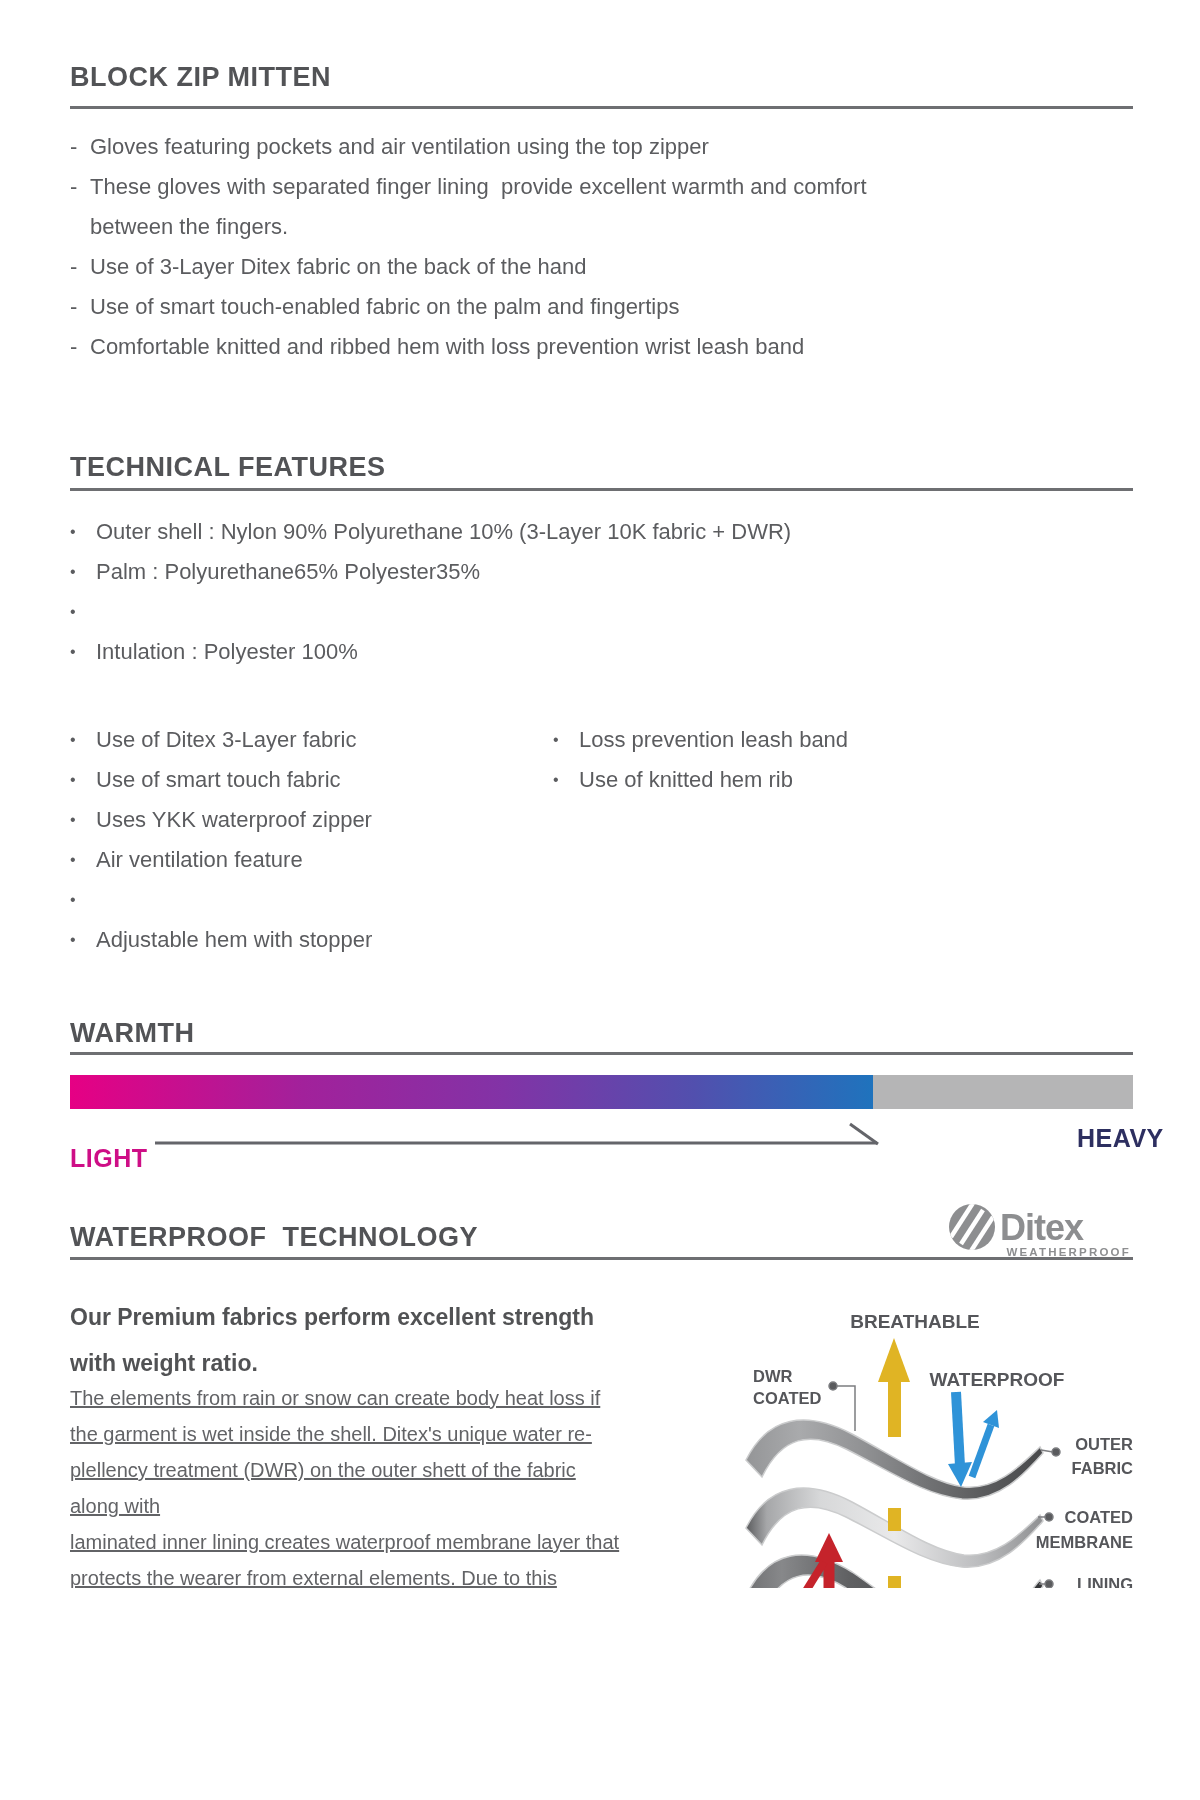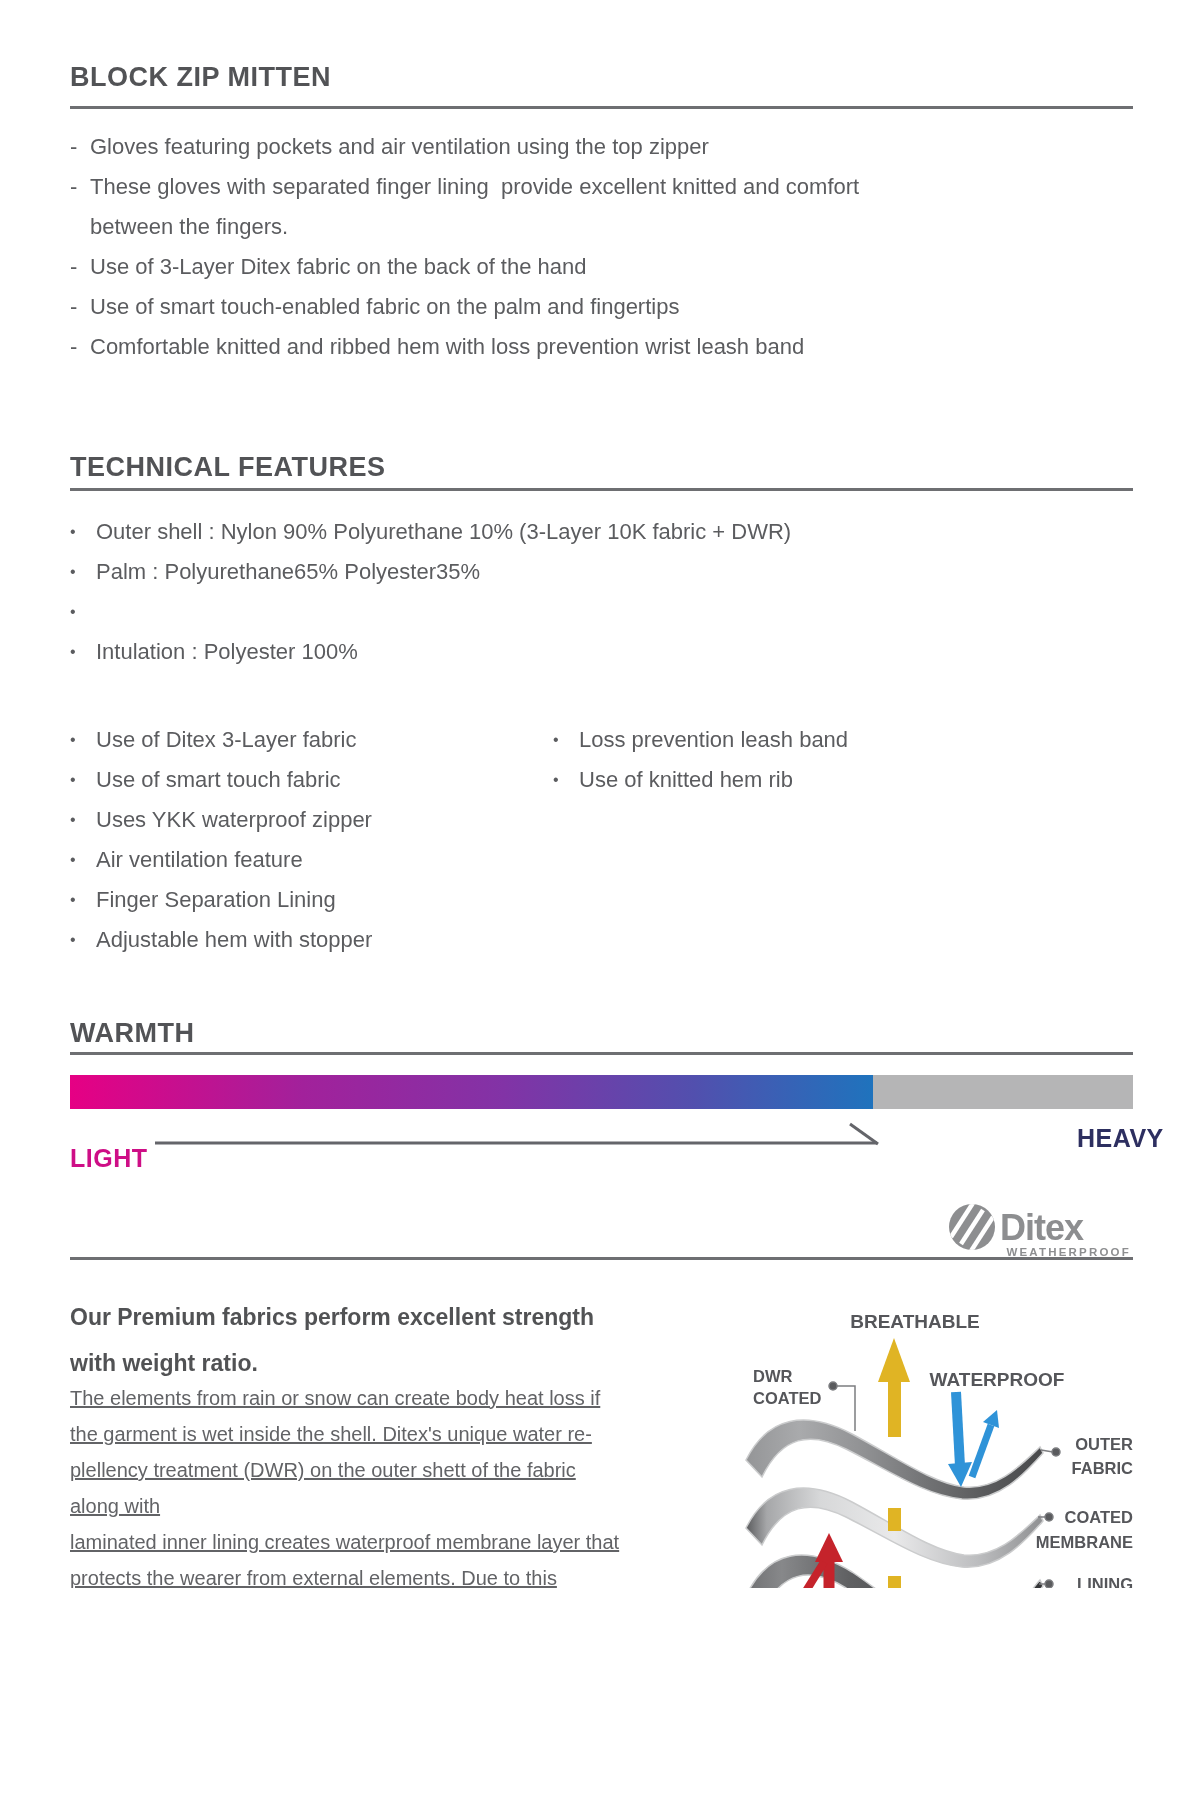--- a/index.html
+++ b/index.html
@@ -26,21 +26,21 @@
 </head>
 <body>
 
 <div class="page">
 
   <div class="abs sec-title" style="left:70px;top:62px;">BLOCK ZIP MITTEN</div>
   <div class="abs rule" style="left:70px;top:106px;width:1063px;"></div>
 
   <ul class="abs lst" style="left:70px;top:127px;">
     <li><span class="mk">-</span><span>Gloves featuring pockets and air ventilation using the top zipper</span></li>
-    <li><span class="mk">-</span><span>These gloves with separated finger lining  provide excellent knitted and comfort</span></li>
+    <li><span class="mk">-</span><span>These gloves with separated finger lining  provide excellent warmth and comfort</span></li>
     <li class="cont"><span>between the fingers.</span></li>
     <li><span class="mk">-</span><span>Use of 3-Layer Ditex fabric on the back of the hand</span></li>
     <li><span class="mk">-</span><span>Use of smart touch-enabled fabric on the palm and fingertips</span></li>
     <li><span class="mk">-</span><span>Comfortable knitted and ribbed hem with loss prevention wrist leash band</span></li>
   </ul>
 
   <div class="abs sec-title" style="left:70px;top:452px;">TECHNICAL FEATURES</div>
   <div class="abs rule" style="left:70px;top:488px;width:1063px;"></div>
 
   <ul class="abs lst" style="left:70px;top:512px;">
@@ -48,21 +48,21 @@
     <li><span class="mkd">•</span><span>Palm : Polyurethane65% Polyester35%</span></li>
     <li><span class="mkd">•</span></li>
     <li><span class="mkd">•</span><span>Intulation : Polyester 100%</span></li>
   </ul>
 
   <ul class="abs lst" style="left:70px;top:720px;">
     <li><span class="mkd">•</span><span>Use of Ditex 3-Layer fabric</span></li>
     <li><span class="mkd">•</span><span>Use of smart touch fabric</span></li>
     <li><span class="mkd">•</span><span>Uses YKK waterproof zipper</span></li>
     <li><span class="mkd">•</span><span>Air ventilation feature</span></li>
-    <li><span class="mkd">•</span><span>Finger Separation Lining</span></li>
+    <li><span class="mkd">•</span></li>
     <li><span class="mkd">•</span><span>Adjustable hem with stopper</span></li>
   </ul>
 
   <ul class="abs lst" style="left:553px;top:720px;">
     <li><span class="mkd">•</span><span>Loss prevention leash band</span></li>
     <li><span class="mkd">•</span><span>Use of knitted hem rib</span></li>
   </ul>
 
   <div class="abs sec-title" style="left:70px;top:1018px;">WARMTH</div>
   <div class="abs rule" style="left:70px;top:1052px;width:1063px;"></div>
@@ -88,20 +88,21 @@
     <circle cx="24" cy="29" r="23" fill="#8d8e90"></circle>
     <g clip-path="url(#ballClip)">
       <line x1="3" y1="39" x2="25" y2="5" stroke="#ffffff" stroke-width="4.5"></line>
       <line x1="13" y1="46" x2="35" y2="12" stroke="#ffffff" stroke-width="4.5"></line>
       <line x1="23" y1="53" x2="45" y2="19" stroke="#ffffff" stroke-width="4.5"></line>
     </g>
     <text x="52" y="42" font-size="36" font-weight="bold" fill="#8d8e90" letter-spacing="-1">Ditex</text>
     <text x="183" y="58" text-anchor="end" font-size="11.5" font-weight="bold" letter-spacing="2.2" fill="#8d8e90">WEATHERPROOF</text>
   </svg>
 
+  <div class="abs sec-title" style="left:70px;top:1222px;">WATERPROOF  TECHNOLOGY</div>
   <div class="abs rule" style="left:70px;top:1257px;width:1063px;"></div>
 
   <div class="abs intro" style="left:70px;top:1294px;width:660px;">Our Premium fabrics perform excellent strength
 with weight ratio.</div>
   <div class="abs bodytext" style="left:70px;top:1380px;width:660px;text-decoration:underline;">The elements from rain or snow can create body heat loss if
 the garment is wet inside the shell. Ditex's unique water re-
 plellency treatment (DWR)  on the outer shett of the fabric
 along with
 laminated inner lining creates waterproof membrane layer that
 protects the wearer from external elements. Due to this

